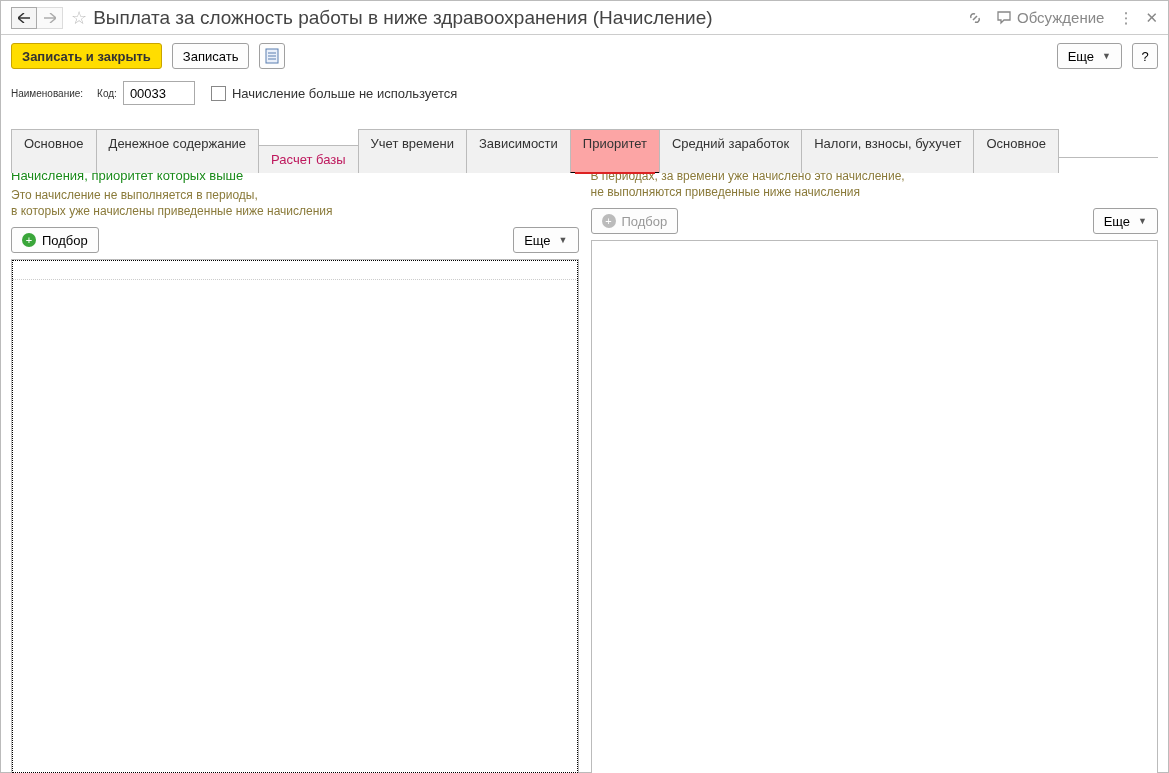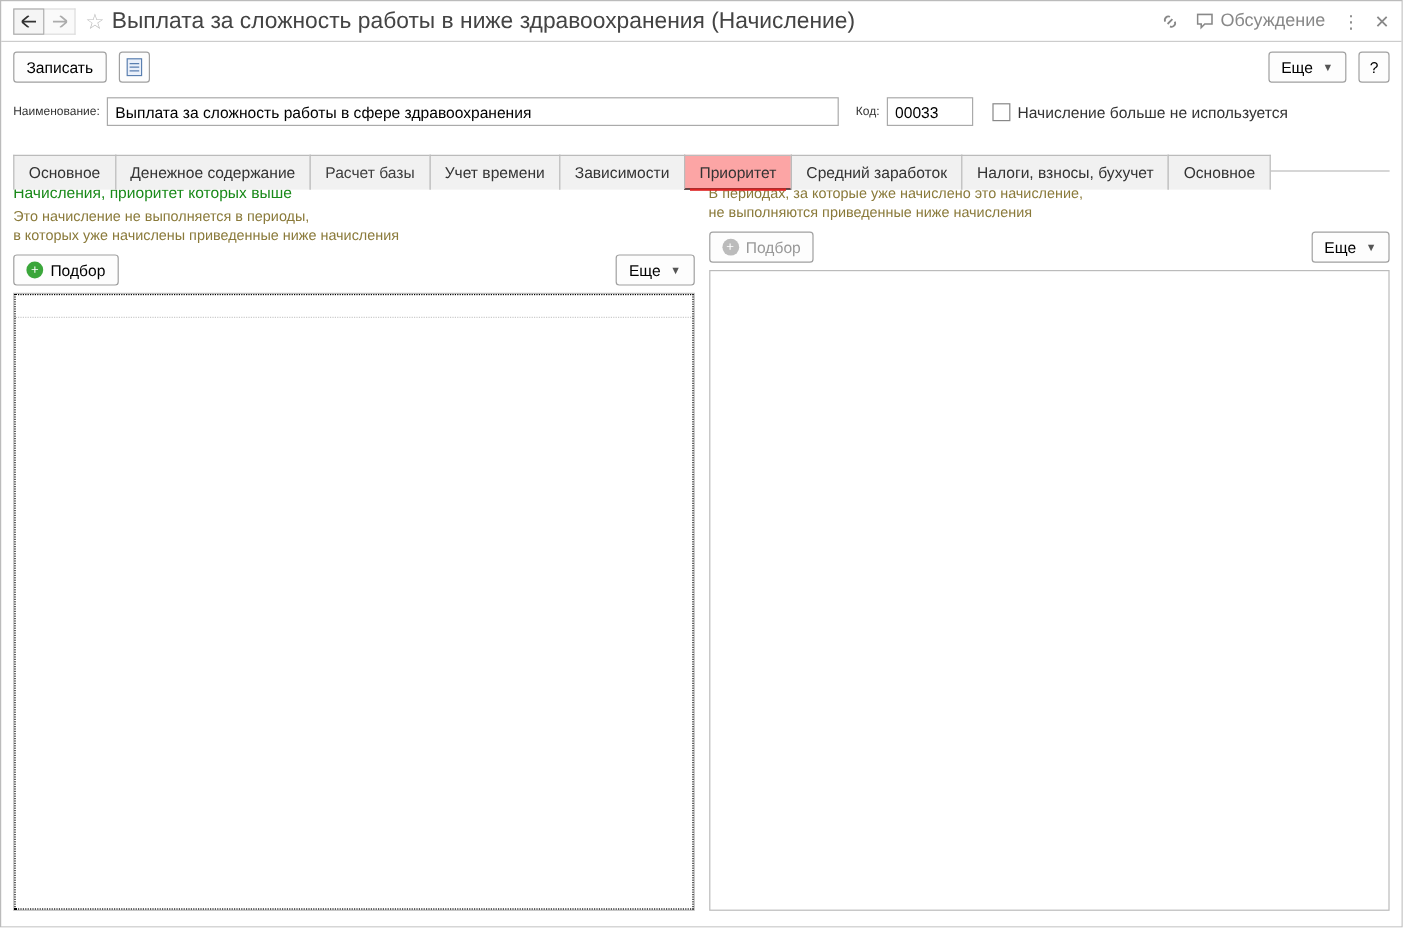--- a/index.html
+++ b/index.html
@@ -19,21 +19,21 @@
   .toolbar-spacer { flex: 1; }
   .form-row { display: flex; align-items: center; padding: 4px 10px 8px 10px; gap: 6px; }
   .form-label { font-size: 10px; color: #333; }
   .text-input { height: 24px; border: 1px solid #aaa; padding: 0 6px; font-size: 13px; background:#fff; }
   .name-input { flex: 1; max-width: 610px; }
   .code-input { width: 72px; }
   .checkbox-wrap { display: inline-flex; align-items: center; gap: 6px; margin-left: 10px; }
   .checkbox-box { width: 15px; height: 15px; border: 1px solid #888; background: #fff; cursor:pointer;}
   .tabs { display: flex; border-bottom: 1px solid #bbb; margin: 0 10px; }
   .tab { padding: 6px 12px; border: 1px solid #bbb; border-bottom: none; background: #f1f1f1; margin-right: -1px; cursor: pointer; font-size: 13px; position: relative; top: 16px; }
-  .tab.disabled { color: #404040; }
+  .tab.disabled { color: #be185d; margin-top: 16px; }
   .tab.active { background: #fca5a5; border-bottom: 1px solid #000000; }
   .tab.active::after { content:""; position:absolute; left:4px; right:4px; bottom:-2px; height:2px; background:#d22; }
   .tab-body { display: flex; padding: 10px; gap: 12px; height: 626px; }
   .col { flex: 1; display: flex; flex-direction: column; }
   .col-title { color: #1a8a1a; font-size: 13px; margin-bottom: 4px; }
   .col-desc { color: #8a7a3a; font-size: 12px; line-height: 1.35; margin-bottom: 8px; }
   .col-toolbar { display: flex; align-items: center; margin-bottom: 6px; }
   .pick-btn { height: 26px; border: 1px solid #a0a0a0; background: #fdfdfd; padding: 0 10px; display: inline-flex; align-items: center; gap: 6px; border-radius: 3px; cursor: pointer; font-size: 13px; }
   .pick-btn.disabled { color:#999; }
   .plus-ic { width: 14px; height: 14px; border-radius: 50%; background: #3aa63a; color: #fff; font-size: 11px; line-height: 14px; text-align: center; }
@@ -73,40 +73,40 @@
             <path d="M1 1 h12 v8 h-6 l-3 3 v-3 h-3 z" stroke="#888" stroke-width="1.3" fill="none"></path>
           </svg>
         <span>Обсуждение</span>
       </span>
       <span class="ic vdots">⋮</span>
       <span class="ic">✕</span>
     </div>
   </div>
 
   <div class="toolbar">
+    <button class="btn btn-yellow">Записать и закрыть</button>
     <button class="btn">Записать</button>
     <button class="btn btn-icon-only">
       <svg width="14" height="16" viewBox="0 0 14 16">
           <rect x="1" y="1" width="12" height="14" stroke="#5a7fb0" fill="#eaf0fa"></rect>
           <line x1="3" y1="5" x2="11" y2="5" stroke="#5a7fb0"></line>
           <line x1="3" y1="8" x2="11" y2="8" stroke="#5a7fb0"></line>
           <line x1="3" y1="11" x2="11" y2="11" stroke="#5a7fb0"></line>
         </svg>
     </button>
     <div class="toolbar-spacer"></div>
     <button class="btn">
       <span>Еще</span>
         <span class="dropdown-caret">▼</span>
     </button>
     <button class="btn btn-icon-only">?</button>
   </div>
 
   <div class="form-row">
     <span class="form-label">Наименование:</span>
-    <input class="text-input name-input" value="Выплата за сложность работы в сфере здравоохранения" style="">
     <span class="form-label" style="margin-left:8px">Код:</span>
     <input class="text-input code-input" value="00033" style="">
     <span class="checkbox-wrap">
       <span class="checkbox-box"></span>
       <span>Начисление больше не используется</span>
     </span>
   </div>
 
   <div class="tabs">
     <div class="tab">Основное</div>
@@ -139,21 +139,21 @@
             <span class="dropdown-caret">▼</span>
         </button>
       </div>
       <div class="grid focused">
         <div class="grid-row"></div>
       </div>
     </div>
 
     <div class="col">
       <div class="col-desc">
-        <span>В периодах, за которые уже начислено это начисление,</span><br>
+        <span>В периодах, за времени уже начислено это начисление,</span><br>
         <span>не выполняются приведенные ниже начисления</span>
       </div>
       <div class="col-toolbar">
         <button class="pick-btn disabled">
           <span class="plus-ic gray">+</span>
           <span>Подбор</span>
         </button>
         <div class="toolbar-spacer"></div>
         <button class="btn">
           <span>Еще</span>

